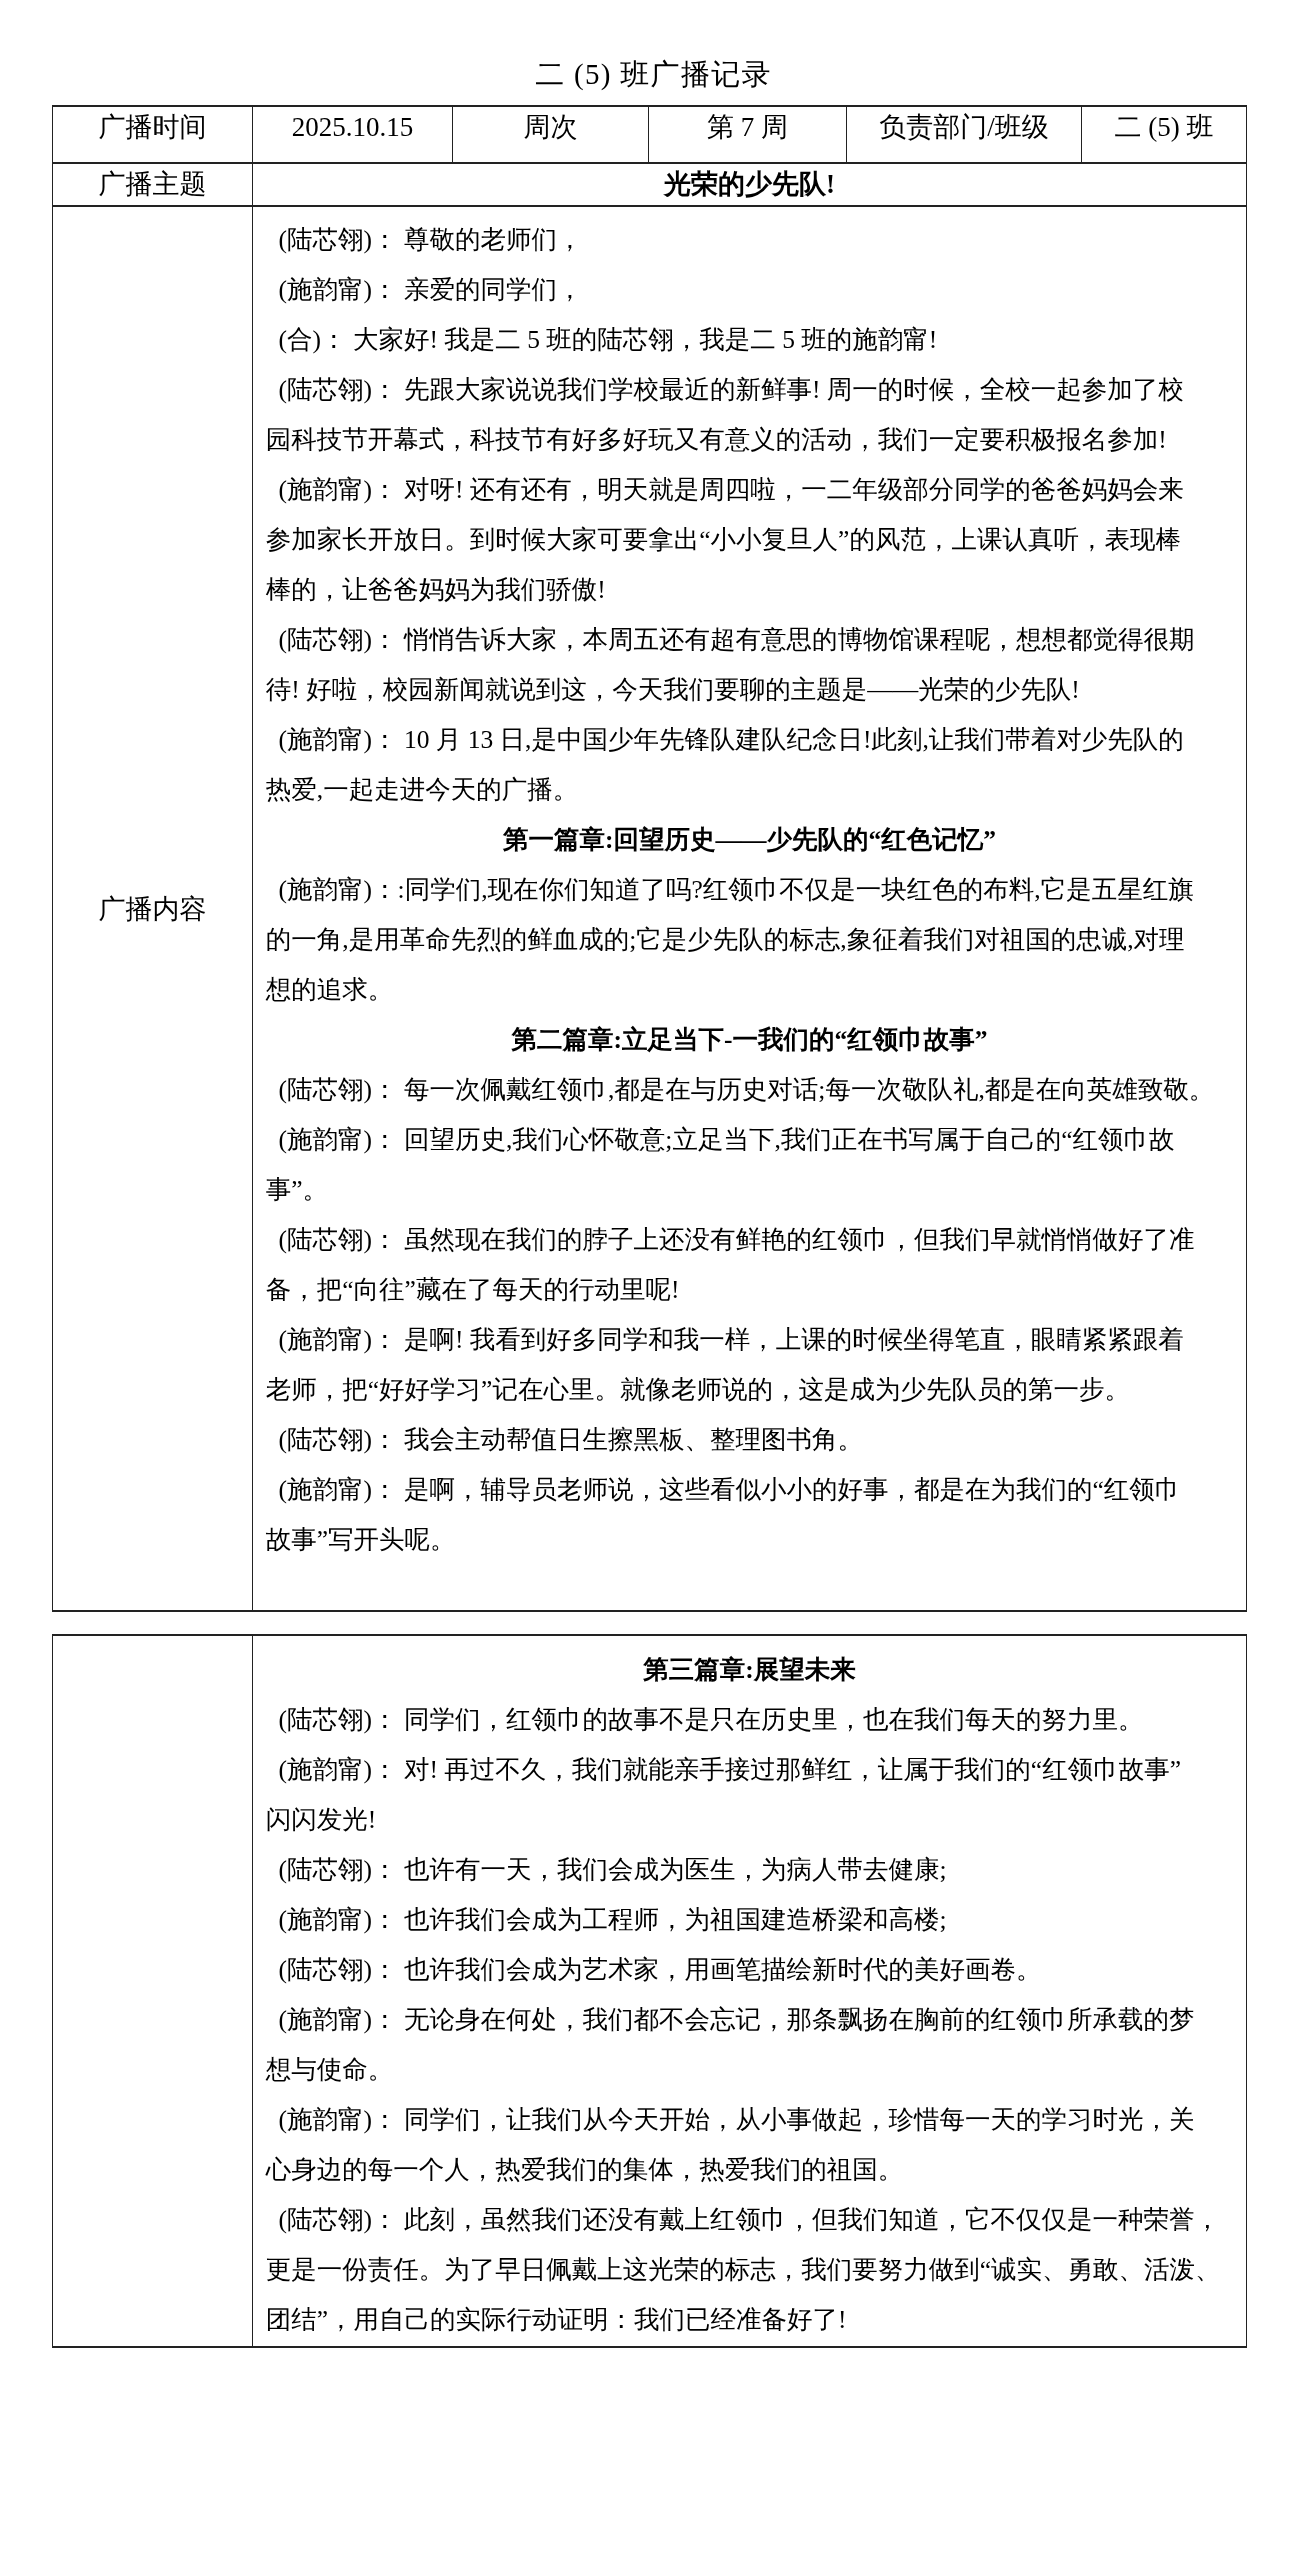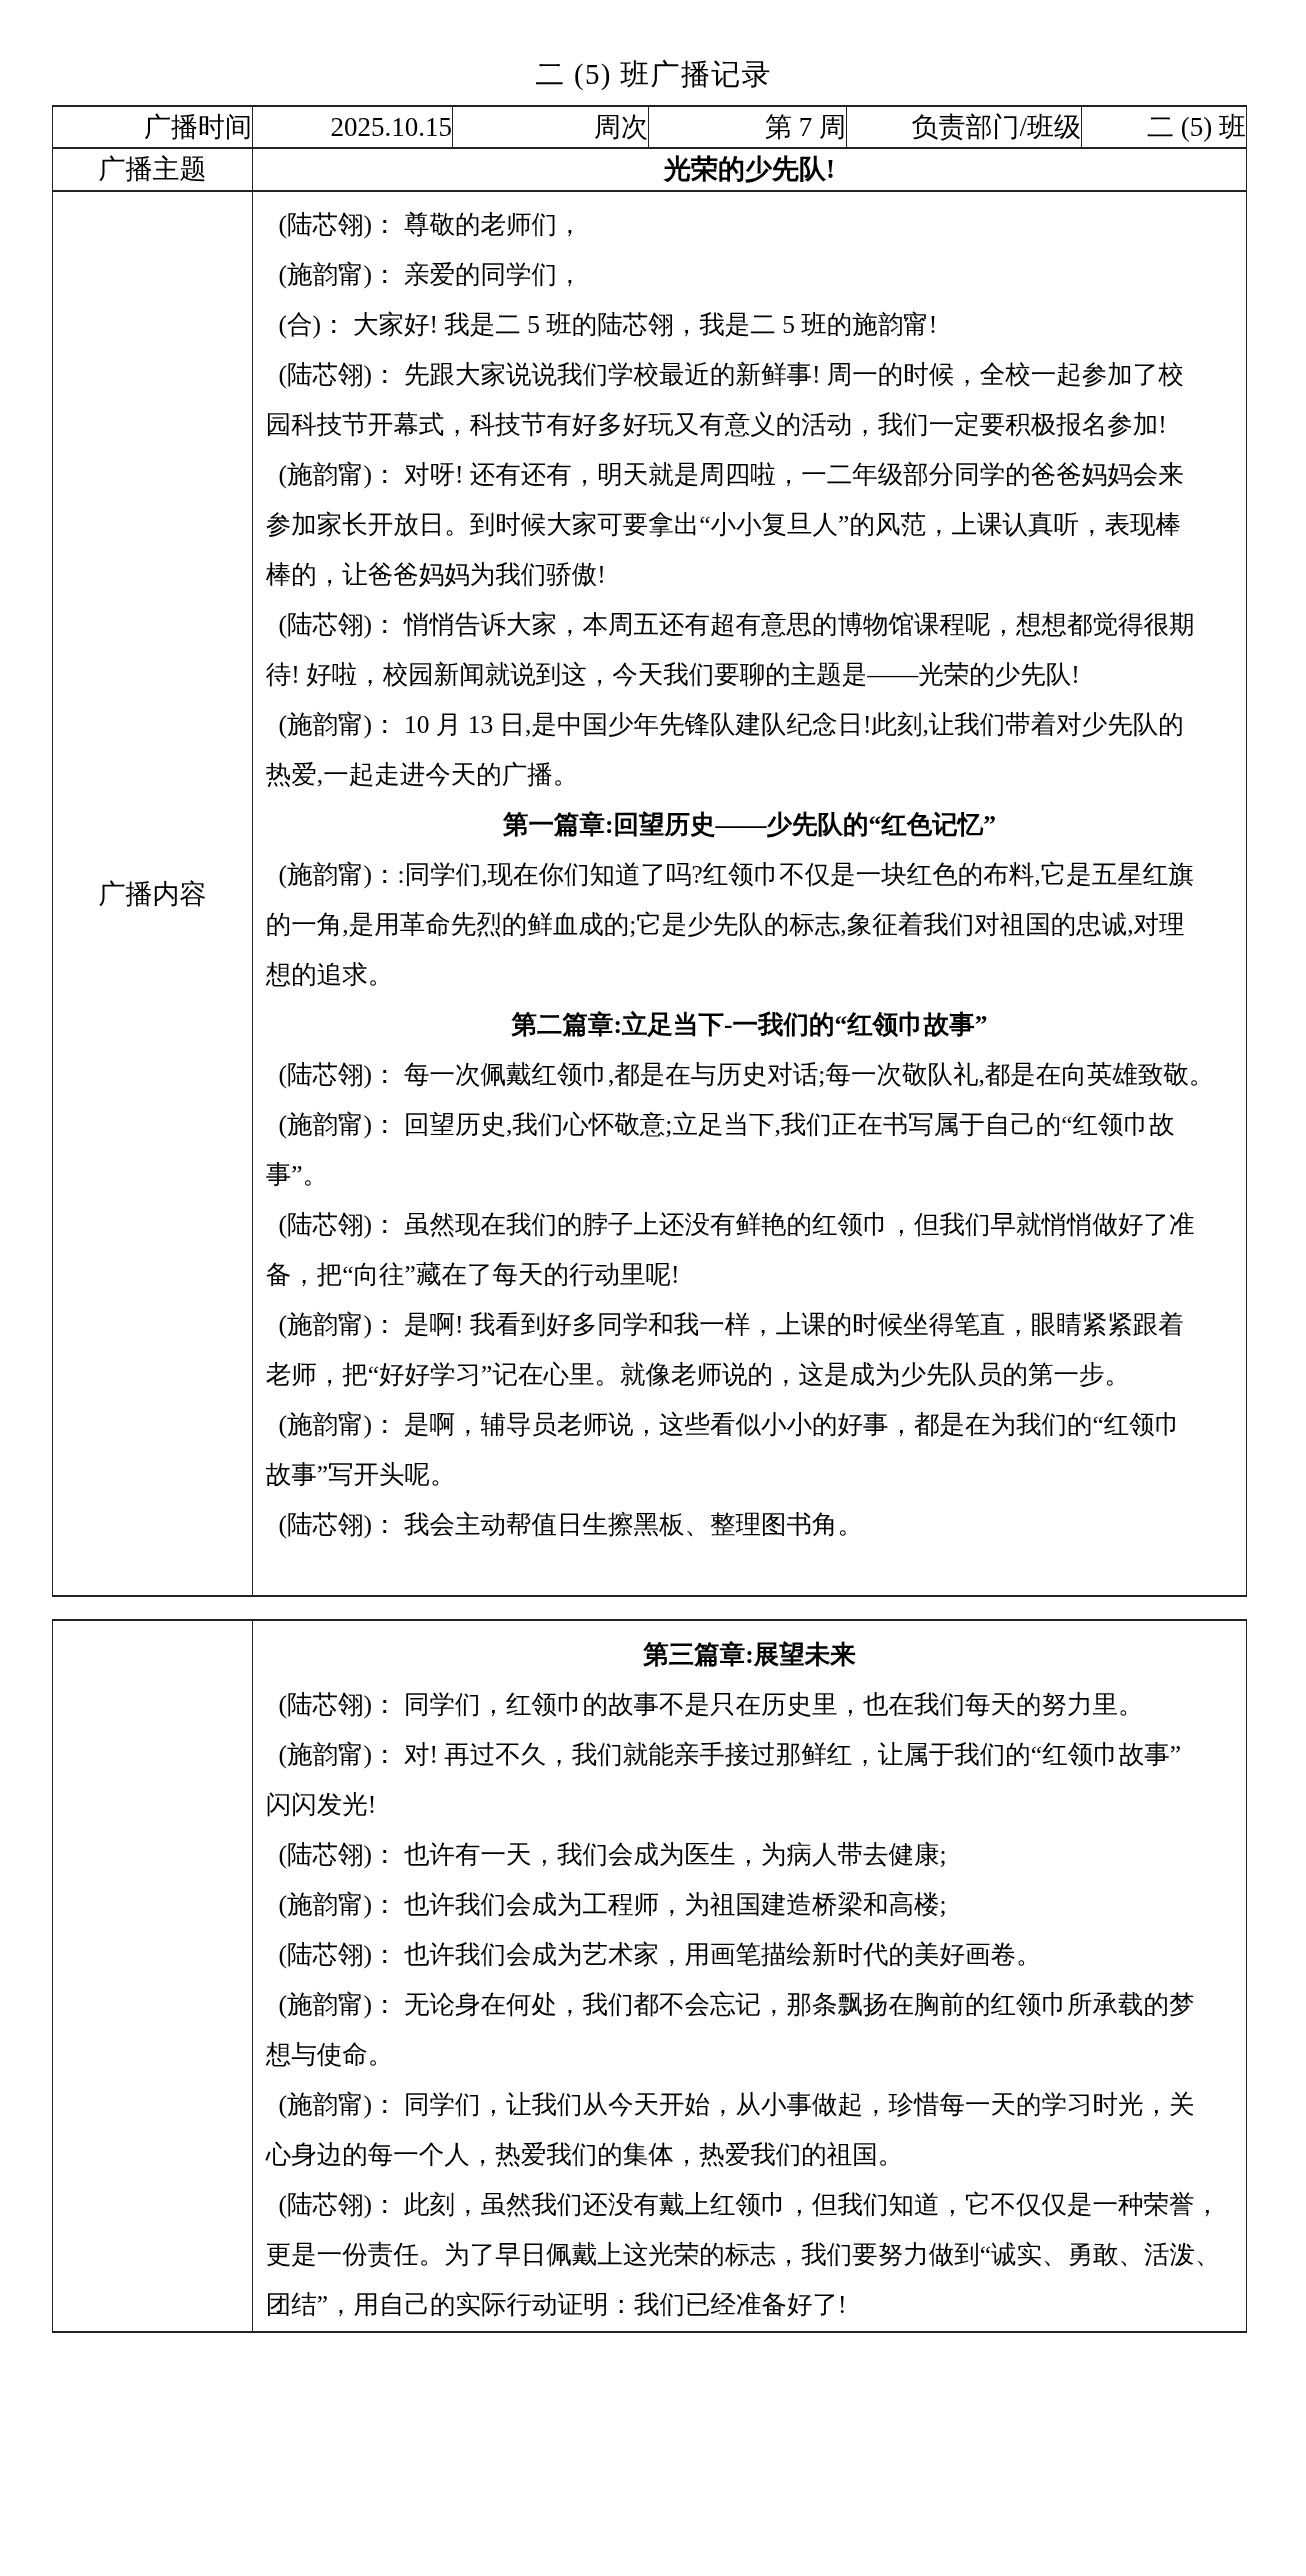--- a/index.html
+++ b/index.html
@@ -42,24 +42,24 @@
     overflow: hidden;
   }
   .cell.last { border-right: none; flex: 1 1 auto; }
   .c1 { width: 200px; flex: 0 0 200px; }
   .c2 { width: 200px; flex: 0 0 200px; }
   .c3 { width: 196px; flex: 0 0 196px; }
   .c4 { width: 198px; flex: 0 0 198px; }
   .c5 { width: 235px; flex: 0 0 235px; }
   .row-info  { border-bottom: 2.6px solid #222222; }
   .row-info .cell {
-    height: 40px;
+    height: 55px;
     line-height: 40px;
     font-size: 27px;
-    text-align: right;
+    text-align: center;
     white-space: nowrap;
   }
   .row-theme { border-bottom: 2.6px solid #222222; }
   .row-theme .cell {
     height: 41px;
     line-height: 41px;
     font-size: 27px;
     text-align: center;
     white-space: nowrap;
   }
@@ -131,23 +131,23 @@
 的一角,是用革命先烈的鲜血成的;它是少先队的标志,象征着我们对祖国的忠诚,对理
 想的追求。</div>
           <div class="para heading">第二篇章:立足当下-一我们的“红领巾故事”</div>
           <div class="para">(陆芯翎)： 每一次佩戴红领巾,都是在与历史对话;每一次敬队礼,都是在向英雄致敬。</div>
           <div class="para">(施韵甯)： 回望历史,我们心怀敬意;立足当下,我们正在书写属于自己的“红领巾故
 事”。</div>
           <div class="para">(陆芯翎)： 虽然现在我们的脖子上还没有鲜艳的红领巾，但我们早就悄悄做好了准
 备，把“向往”藏在了每天的行动里呢!</div>
           <div class="para">(施韵甯)： 是啊! 我看到好多同学和我一样，上课的时候坐得笔直，眼睛紧紧跟着
 老师，把“好好学习”记在心里。就像老师说的，这是成为少先队员的第一步。</div>
+          <div class="para">(陆芯翎)： 我会主动帮值日生擦黑板、整理图书角。</div>
           <div class="para">(施韵甯)： 是啊，辅导员老师说，这些看似小小的好事，都是在为我们的“红领巾
 故事”写开头呢。</div>
-          <div class="para">(陆芯翎)： 我会主动帮值日生擦黑板、整理图书角。</div>
         </div>
     </div>
 
   </div>
 
   <div class="tbl tbl2">
     <div class="row row-content">
       <div class="cell c1"></div>
       <div class="cell last content">
           <div class="para heading">第三篇章:展望未来</div>

